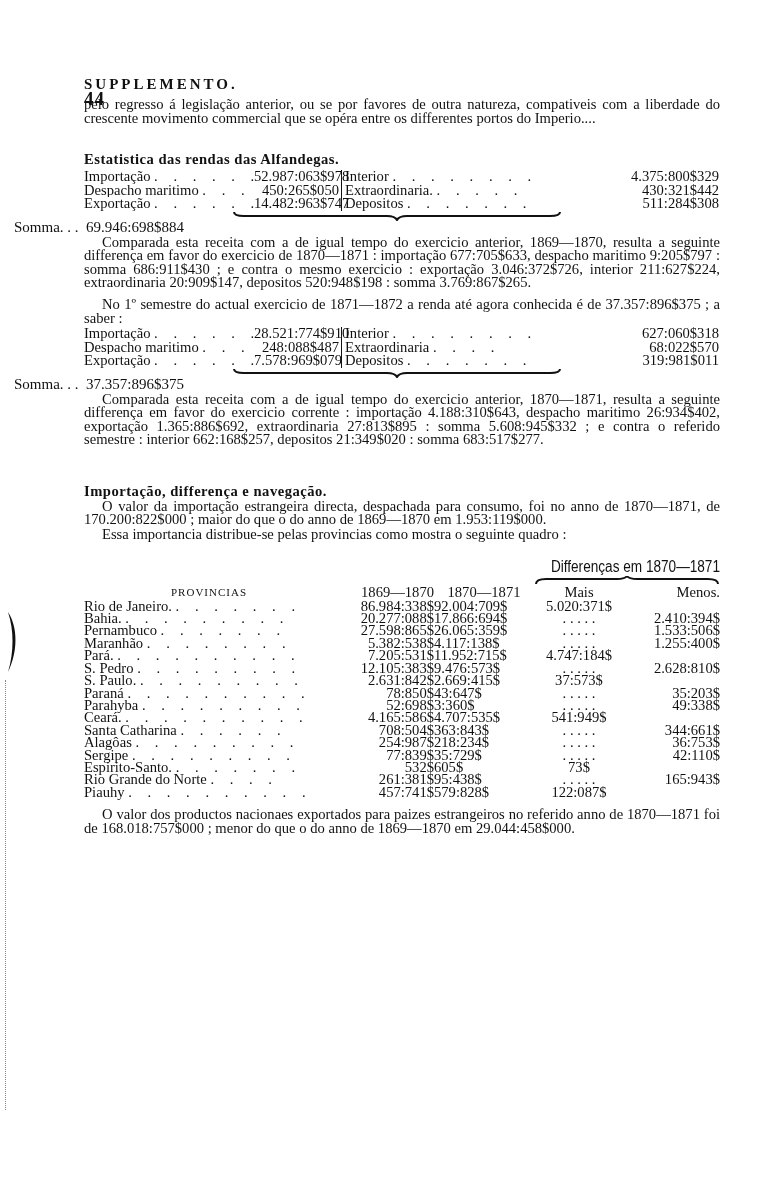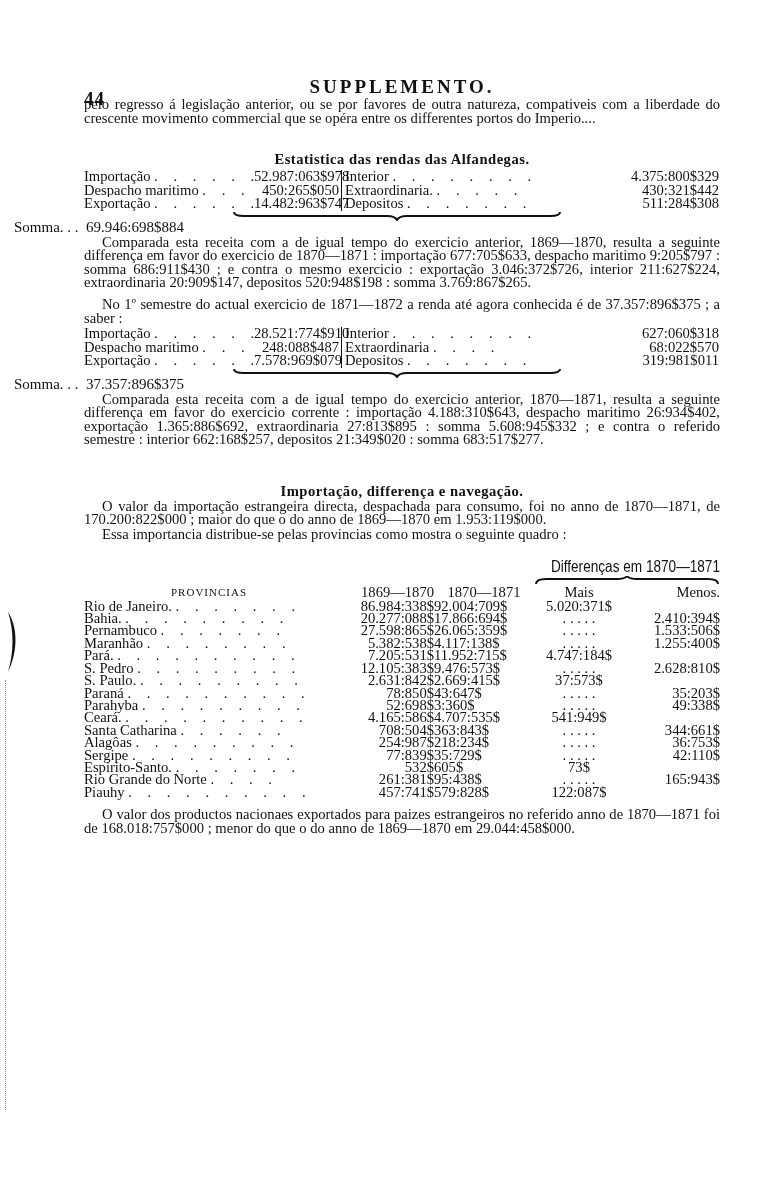--- a/index.html
+++ b/index.html
@@ -4,24 +4,24 @@
 <style>
   html, body { margin: 0; padding: 0; background: #ffffff; }
   body {
     width: 757px; height: 1183px; position: relative; overflow: hidden;
     font-family: "Liberation Serif", "DejaVu Serif", serif;
     color: #111;
   }
   .page { position: absolute; left: 84px; top: 74px; width: 636px; }
   .header { position: relative; height: 22px; }
   .page-num { position: absolute; left: 0; top: 14px; font-weight: bold; font-size: 19px; letter-spacing: 1px; }
-  .running-head { position: absolute; left: 0; right: 0; top: 2px; text-align: center; font-weight: bold; font-size: 19px; letter-spacing: 3px; }
+  .running-head { position: absolute; left: 0; right: 0; top: 2px; text-align: left; font-weight: bold; font-size: 15px; letter-spacing: 3px; }
   p { margin: 0; font-size: 14.6px; line-height: 13.6px; text-align: justify; }
   .indent { text-indent: 18px; }
-  .section-title { text-align: center; font-weight: bold; font-size: 14.6px; letter-spacing: 0.5px; }
+  .section-title { text-align: left; font-weight: bold; font-size: 14.6px; letter-spacing: 0.5px; }
   .dots { letter-spacing: 6px; }
   
   .rev-table { position: relative; font-size: 14.6px; line-height: 13.6px; }
   .rev-row { display: flex; height: 13.6px; white-space: nowrap; }
   .rev-row .l-label { width: 170px; overflow: hidden; }
   .rev-row .l-val { width: 85px; text-align: right; border-right: 1px solid #111; padding-right: 2px; }
   .rev-row .r-label { width: 250px; padding-left: 3px; overflow: hidden; }
   .rev-row .r-val { width: 124px; text-align: right; }
   .brace { position: relative; margin-left: 148px; width: 330px; height: 10px; }
   .brace svg { display: block; }

